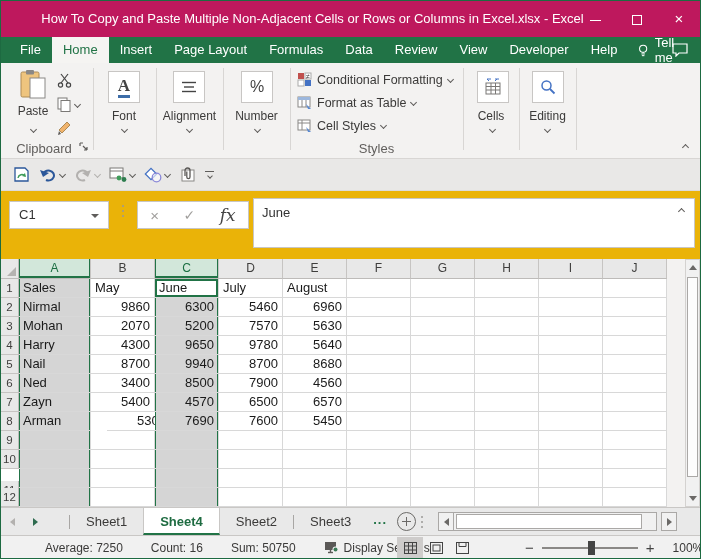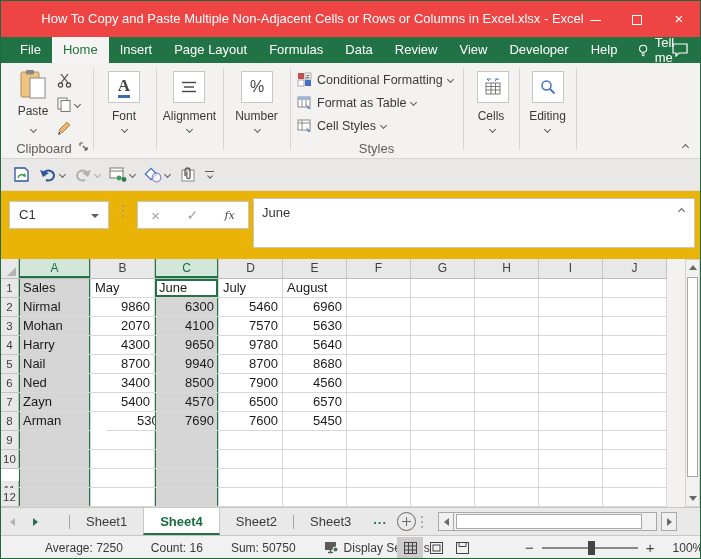--- a/index.html
+++ b/index.html
@@ -1,21 +1,21 @@
 <!DOCTYPE html>
 <html><head>
 <meta charset="utf-8">
 <style>
   * { margin:0; padding:0; box-sizing:border-box; }
   body { font-family:"Liberation Sans", sans-serif; background:#fff; }
   #win { position:relative; width:701px; height:559px; border:1px solid #1d6a41;
          background:#f3f2f1; overflow:hidden; font-family:"Liberation Sans", sans-serif; }
 
   
-  .titlebar { position:absolute; left:0; top:0; width:100%; height:36px; background:#ef4444; }
+  .titlebar { position:absolute; left:0; top:0; width:100%; height:36px; background:#be185d; }
   .title-text { position:absolute; left:50%; top:10px; transform:translateX(-57%);
                 color:#fff; font-size:13px; white-space:nowrap; }
   .winbtn { position:absolute; top:0; width:42px; height:36px; color:#fff; text-align:center; line-height:36px; font-size:15px; }
   .btn-min { right:84px; } .btn-max { right:42px; } .btn-close { right:0; }
   .maxbox { display:inline-block; width:10px; height:10px; border:1.4px solid #fff; vertical-align:middle; }
   .minline { display:inline-block; width:11px; height:0; border-top:1.6px solid #fff; vertical-align:middle; }
 
   
   .menubar { position:absolute; left:0; top:36px; width:100%; height:26px; background:#217346;
              display:flex; align-items:stretch; }
@@ -51,21 +51,21 @@
   .formularow { position:absolute; left:0; top:190px; width:100%; height:68px; background:#eab308; }
   .namebox { position:absolute; left:8px; top:10px; width:100px; height:28px; background:#fff;
              border:1px solid #c8c6c4; font-size:13px; color:#333; line-height:26px; padding-left:9px; }
   .namebox .tri { position:absolute; right:9px; top:12px; width:0; height:0;
                   border-left:4px solid transparent; border-right:4px solid transparent; border-top:4px solid #5f5d5b; }
   .vdots { position:absolute; left:121px; top:14px; display:flex; flex-direction:column; gap:3px; }
   .vdots i { width:2px; height:2px; background:#9a9896; border-radius:50%; }
   .fxbox { position:absolute; left:136px; top:10px; width:112px; height:28px; background:#fff;
            border:1px solid #c8c6c4; display:flex; align-items:center; justify-content:space-around; }
   .fx-x { color:#a19f9d; font-size:15px; } .fx-ck { color:#a19f9d; font-size:14px; }
-  .fx-fx { font-family:"DejaVu Serif", serif; font-style:italic; font-size:11px; color:#444; }
+  .fx-fx { font-family:"DejaVu Serif", serif; font-style:italic; font-size:17px; color:#444; }
   .formulabar { position:absolute; left:252px; top:7px; right:5px; height:50px; background:#fff;
                 border:1px solid #c8c6c4; font-size:13px; color:#333; padding:6px 8px; }
   .fb-chev { position:absolute; right:10px; top:10px; }
 
   
   .grid { position:absolute; left:0; top:258px; width:100%; height:248px; background:#fff; }
   .corner { position:absolute; left:0; top:0; width:18px; height:20px; background:#e8e8e8;
             border-right:1px solid #bdbbb9; border-bottom:1px solid #bdbbb9; }
   .corner i { position:absolute; right:2px; bottom:2px; width:0; height:0;
               border-left:9px solid transparent; border-bottom:9px solid #b5b3b1; }
@@ -410,21 +410,21 @@
         <div class="cell num" style="left: 218px; top: 39px; width: 64px; height: 19px; line-height: 18px;">5460</div>
         <div class="cell num" style="left: 282px; top: 39px; width: 64px; height: 19px; line-height: 18px;">6960</div>
         <div class="cell" style="left: 346px; top: 39px; width: 64px; height: 19px; line-height: 18px;"></div>
         <div class="cell" style="left: 410px; top: 39px; width: 64px; height: 19px; line-height: 18px;"></div>
         <div class="cell" style="left: 474px; top: 39px; width: 64px; height: 19px; line-height: 18px;"></div>
         <div class="cell" style="left: 538px; top: 39px; width: 64px; height: 19px; line-height: 18px;"></div>
         <div class="cell" style="left: 602px; top: 39px; width: 64px; height: 19px; line-height: 18px;"></div>
         <div class="rowhdr" style="top: 58px; height: 19px; line-height: 18px;">3</div>
         <div class="cell selcol" style="left: 18px; top: 58px; width: 72px; height: 19px; line-height: 18px;">Mohan</div>
         <div class="cell num" style="left: 90px; top: 58px; width: 64px; height: 19px; line-height: 18px;">2070</div>
-        <div class="cell selcol num" style="left: 154px; top: 58px; width: 64px; height: 19px; line-height: 18px;">4100</div>
+        <div class="cell selcol num" style="left: 154px; top: 58px; width: 64px; height: 19px; line-height: 18px;">5200</div>
         <div class="cell num" style="left: 218px; top: 58px; width: 64px; height: 19px; line-height: 18px;">7570</div>
         <div class="cell num" style="left: 282px; top: 58px; width: 64px; height: 19px; line-height: 18px;">5630</div>
         <div class="cell" style="left: 346px; top: 58px; width: 64px; height: 19px; line-height: 18px;"></div>
         <div class="cell" style="left: 410px; top: 58px; width: 64px; height: 19px; line-height: 18px;"></div>
         <div class="cell" style="left: 474px; top: 58px; width: 64px; height: 19px; line-height: 18px;"></div>
         <div class="cell" style="left: 538px; top: 58px; width: 64px; height: 19px; line-height: 18px;"></div>
         <div class="cell" style="left: 602px; top: 58px; width: 64px; height: 19px; line-height: 18px;"></div>
         <div class="rowhdr" style="top: 77px; height: 19px; line-height: 18px;">4</div>
         <div class="cell selcol" style="left: 18px; top: 77px; width: 72px; height: 19px; line-height: 18px;">Harry</div>
         <div class="cell num" style="left: 90px; top: 77px; width: 64px; height: 19px; line-height: 18px;">4300</div>

